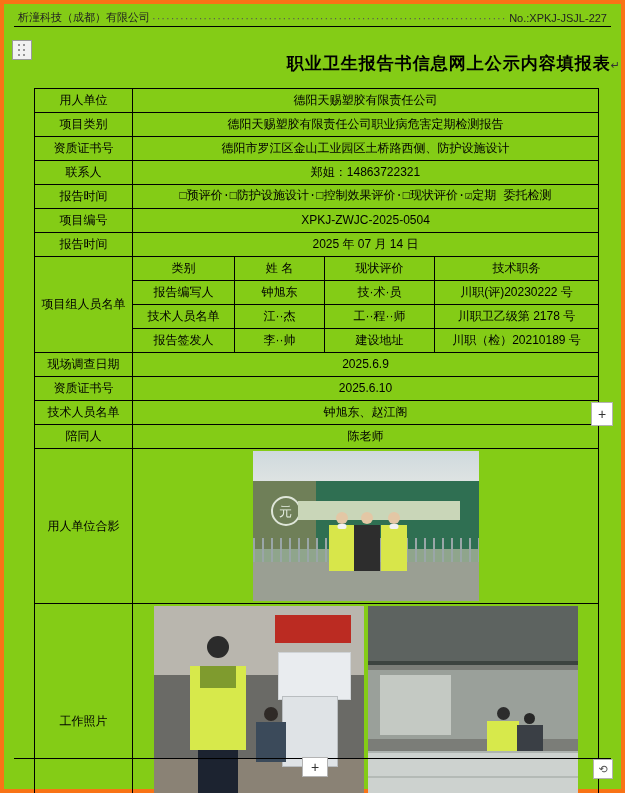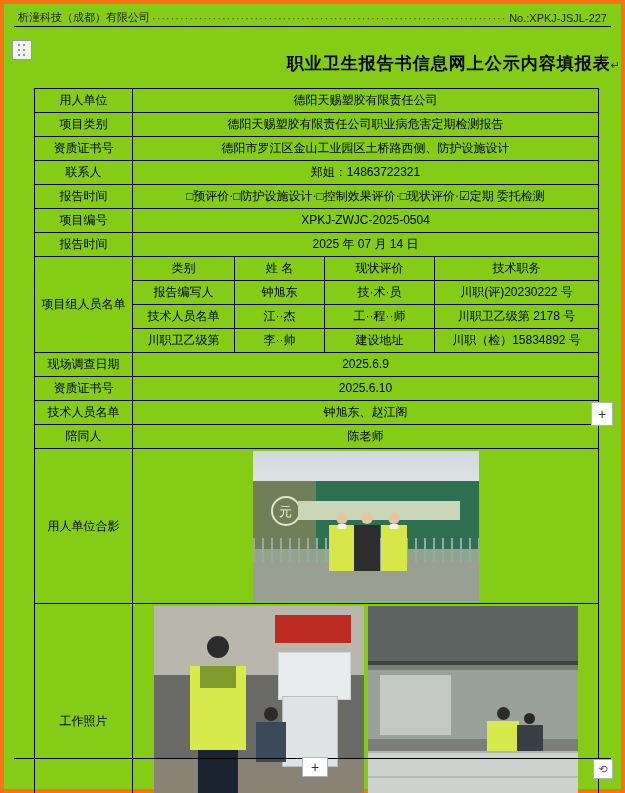--- a/index.html
+++ b/index.html
@@ -71,21 +71,21 @@
     border:1px solid #000;
     padding:2px 4px;
     font-size:12px;
     text-align:center;
     vertical-align:middle;
     height:19px;
     line-height:15px;
     word-break:break-all;
   }
   td.label{width:98px;}
-  .cb{font-family:Liberation Serif, serif;}
+  .cb{font-family:Liberation Mono, monospace;}
   .photo-cell{padding:4px 0;}
   .photo-wrap{display:flex;justify-content:center;align-items:center;gap:4px;}
   
   .ph{position:relative;overflow:hidden;}
   
   .ph-group{width:226px;height:150px;background:#8fa58c;}
   .ph-group .sky{position:absolute;left:0;top:0;width:100%;height:26%;background:linear-gradient(#cfd9dd,#e2e6e4);}
   .ph-group .wall{position:absolute;left:0;top:20%;width:100%;height:45%;background:#2f6f52;}
   .ph-group .wall2{position:absolute;left:0;top:20%;width:28%;height:45%;background:#6f7f58;}
   .ph-group .logo{position:absolute;left:8%;top:30%;width:26px;height:26px;border:2px solid #dfe6d9;border-radius:50%;color:#e7efe3;font-size:13px;display:flex;align-items:center;justify-content:center;}
@@ -238,24 +238,24 @@
         <td>技·术·员</td>
         <td>川职(评)20230222 号</td>
       </tr>
       <tr>
         <td>技术人员名单</td>
         <td>江··杰</td>
         <td>工··程··师</td>
         <td>川职卫乙级第 2178 号</td>
       </tr>
       <tr>
-        <td>川职卫乙级第</td>
+        <td>报告签发人</td>
         <td>李··帅</td>
         <td>建设地址</td>
-        <td>川职（检）15834892 号</td>
+        <td>川职（检）20210189 号</td>
       </tr>
 
       <tr>
         <td class="label">现场调查日期</td>
         <td colspan="4">2025.6.9</td>
       </tr>
       <tr>
         <td class="label">资质证书号</td>
         <td colspan="4">2025.6.10</td>
       </tr>

